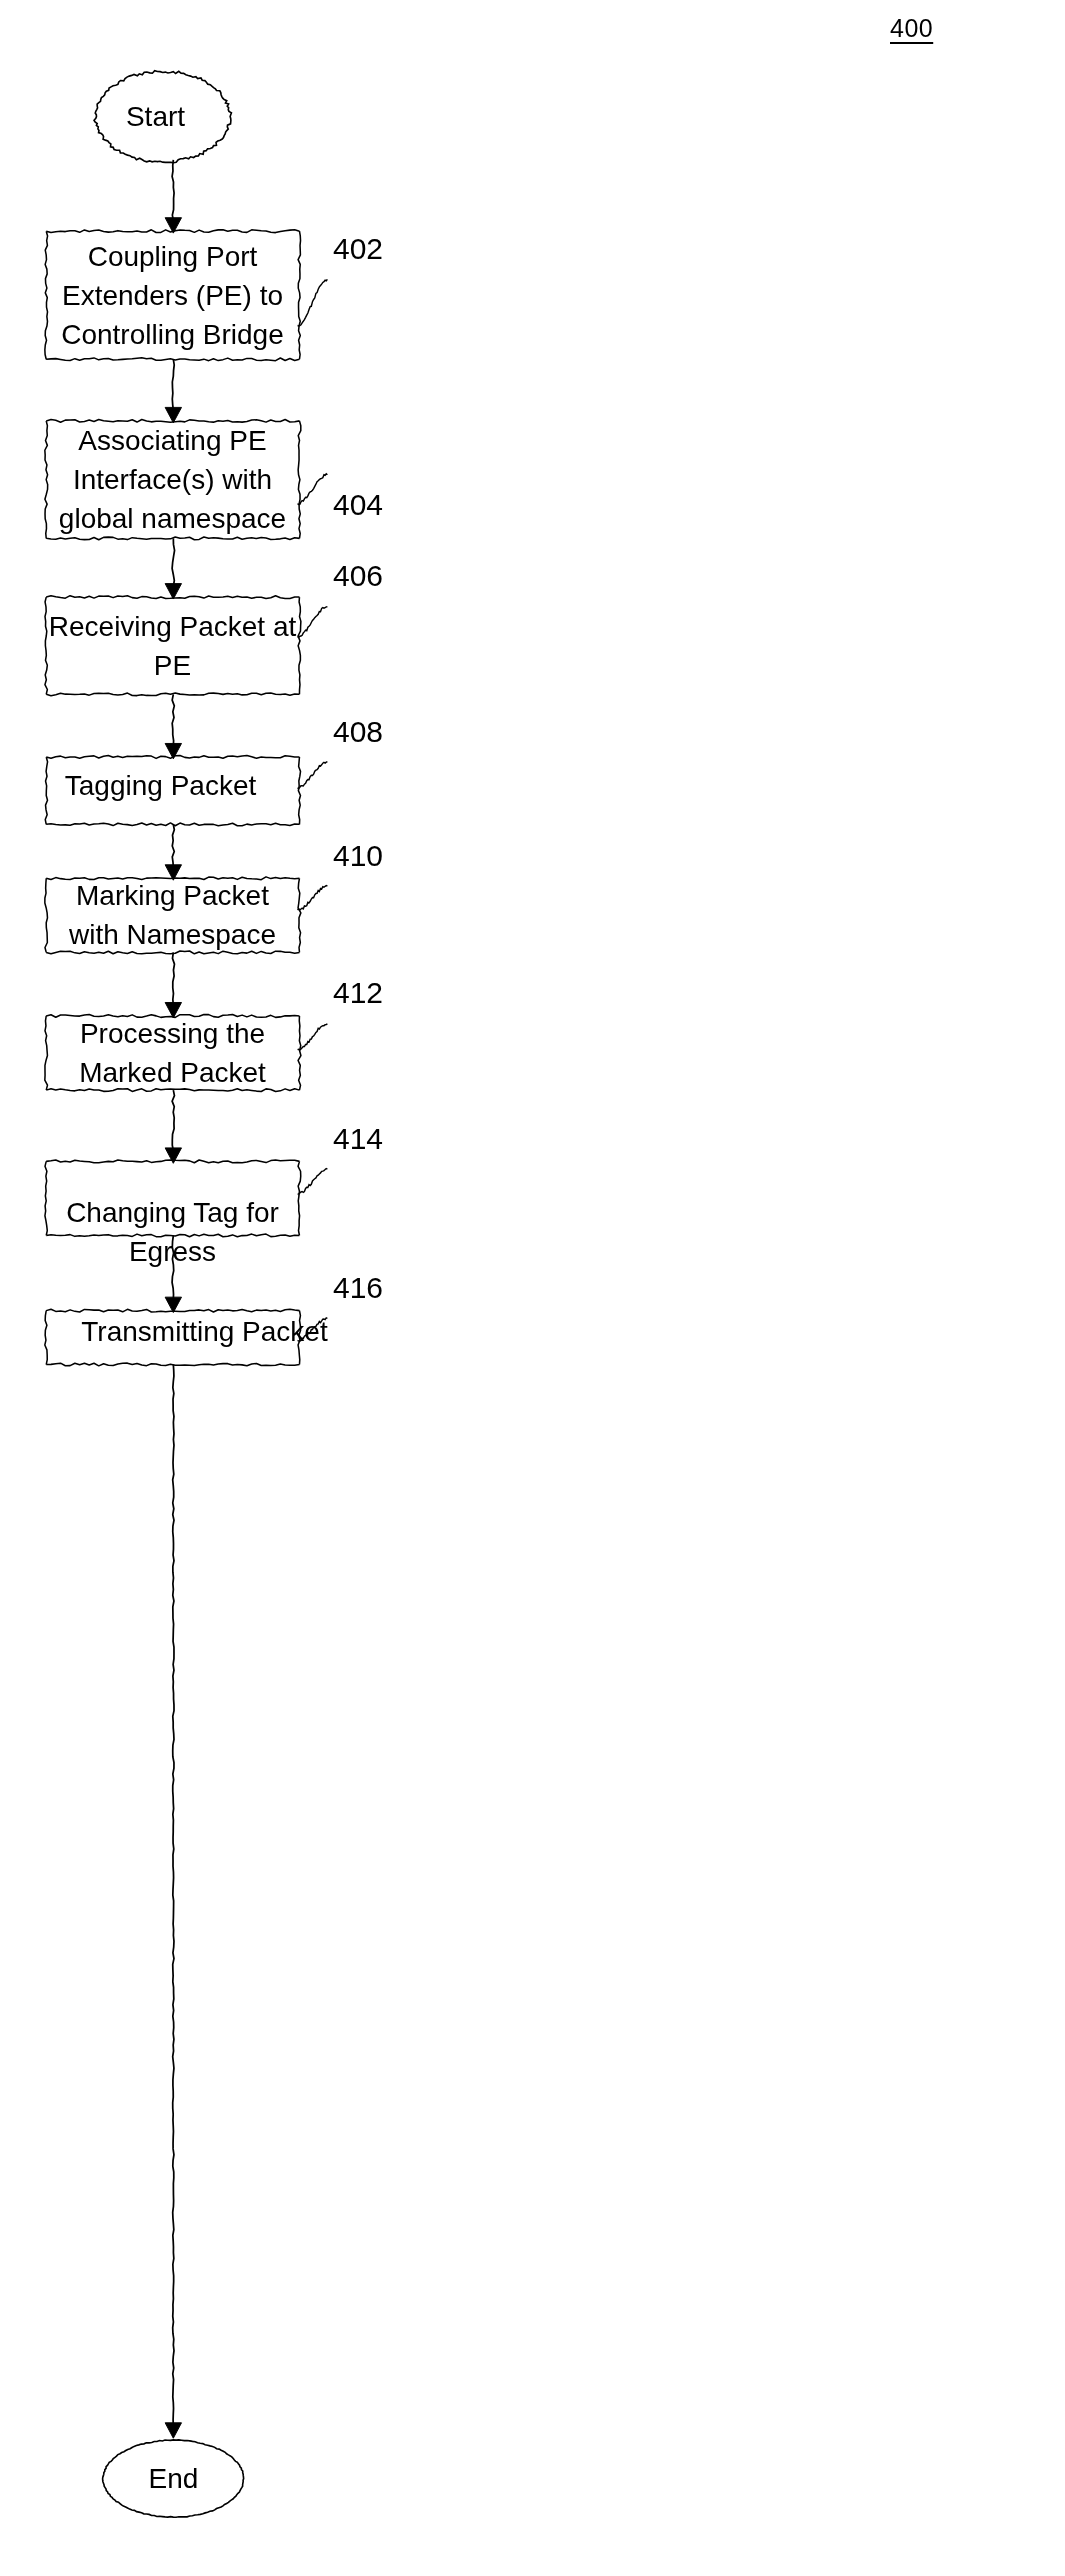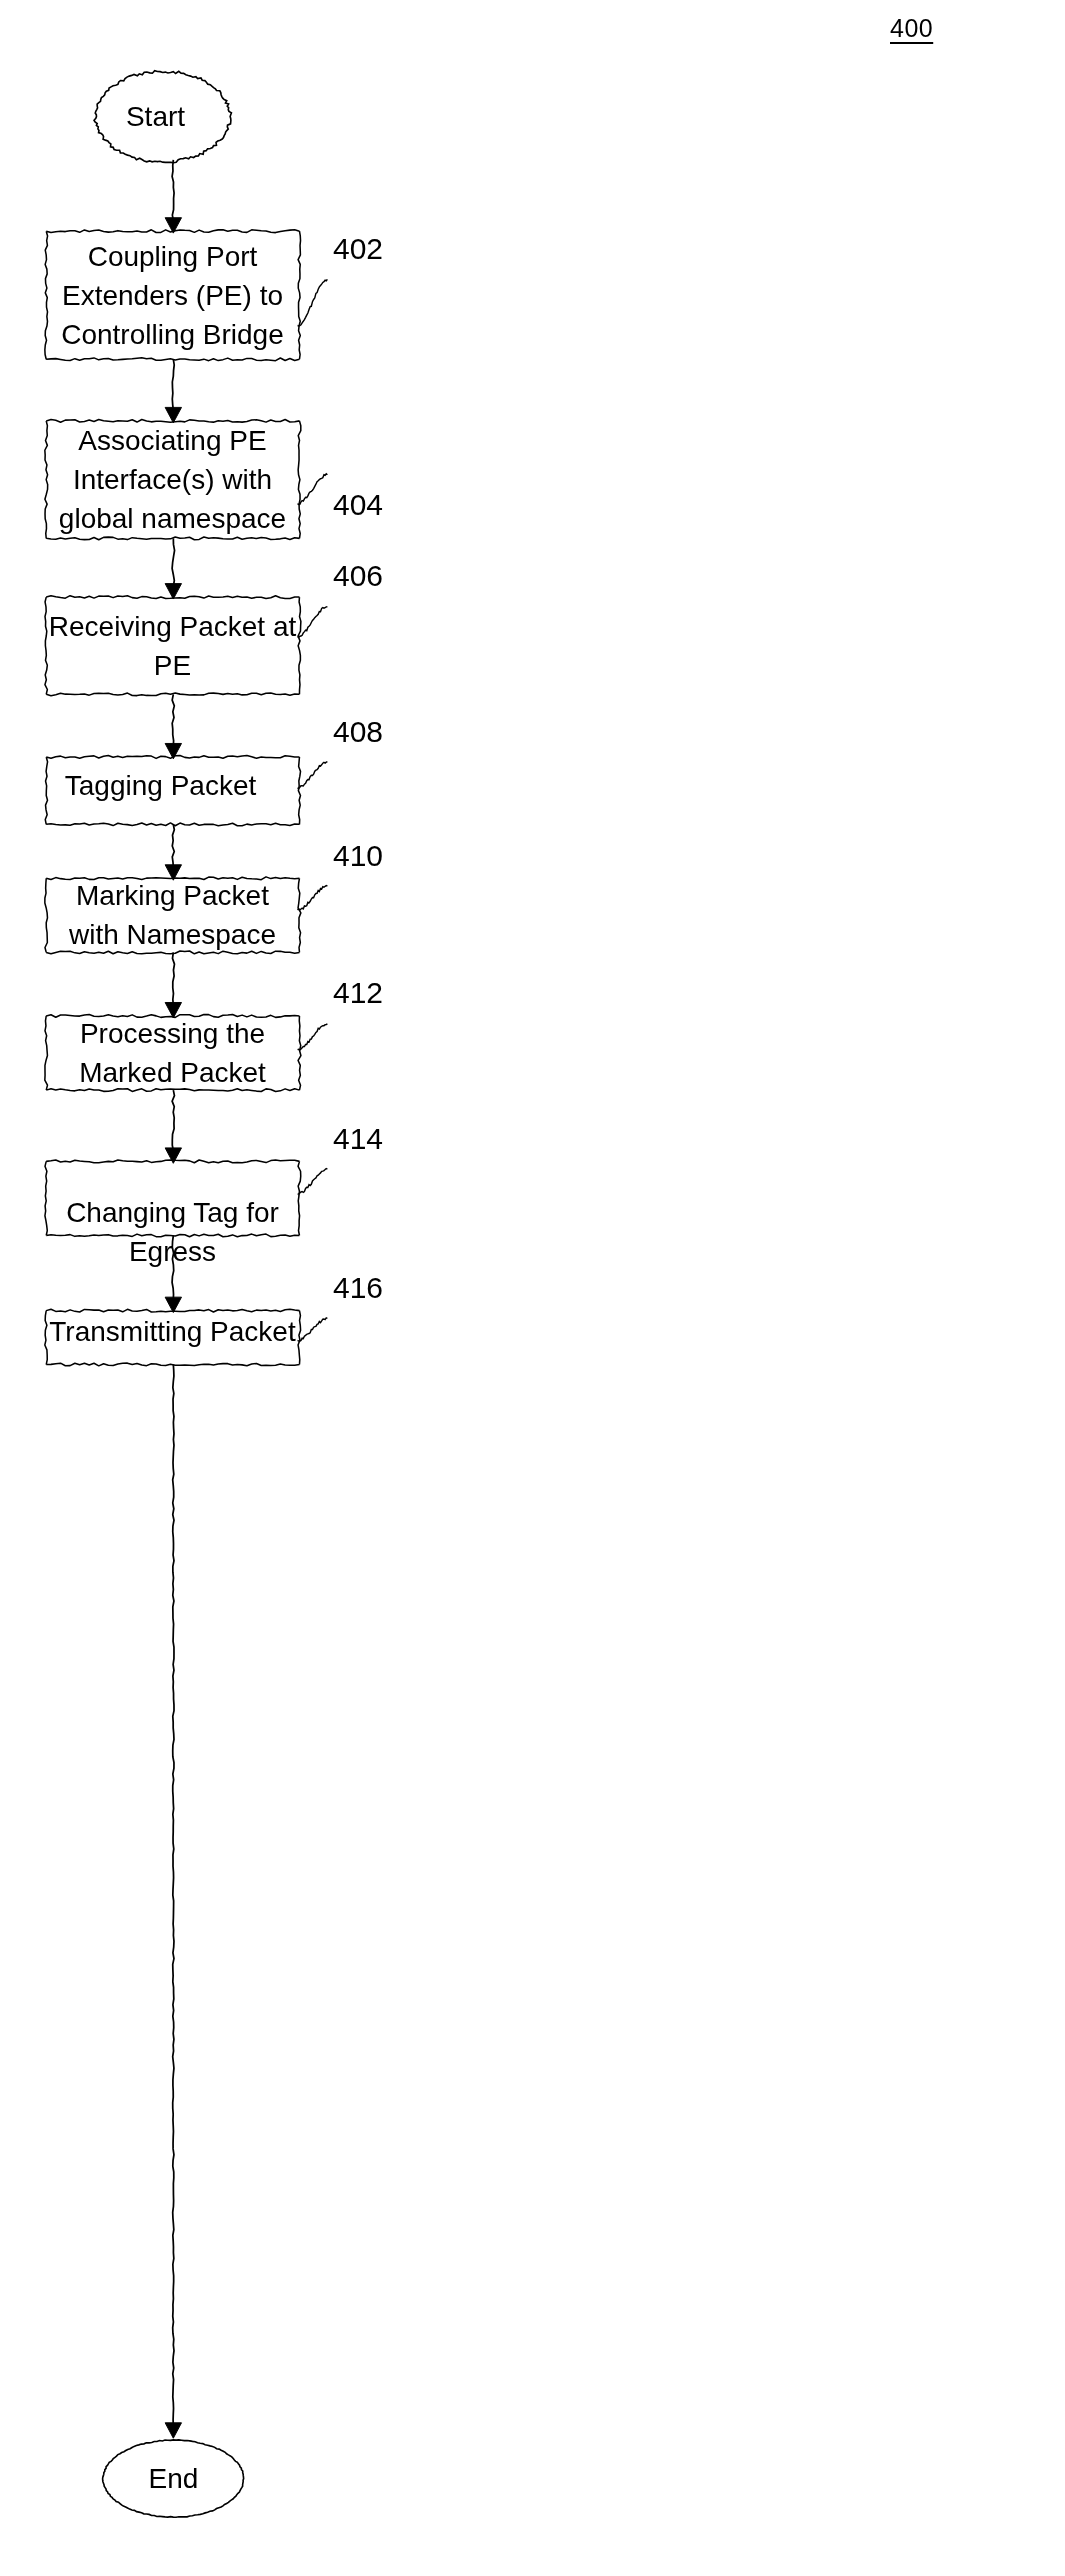--- a/index.html
+++ b/index.html
@@ -108,21 +108,21 @@
 global namespace</div>
   <div class="node-text" style="left: 46px; top: 597px; width: 253px; height: 97px;">Receiving Packet at
 PE</div>
   <div class="node-text" style="left: 34px; top: 757px; width: 253px; height: 56px;">Tagging Packet</div>
   <div class="node-text" style="left: 46px; top: 878px; width: 253px; height: 74px;">Marking Packet
 with Namespace</div>
   <div class="node-text" style="left: 46px; top: 1016px; width: 253px; height: 74px;">Processing the
 Marked Packet</div>
   <div class="node-text" style="left: 46px; top: 1195px; width: 253px; height: 74px;">Changing Tag for
 Egress</div>
-  <div class="node-text" style="left: 46px; top: 1311px; width: 253px; height: 41px;">Transmitting Packet</div>
+  <div class="node-text" style="left: 46px; top: 1311px; width: 253px; height: 41px; padding-left: 32px;">Transmitting Packet</div>
   <div class="node-text" style="left: 103px; top: 2459px; width: 141px; height: 39px;">End</div>
 
   <div class="ref-num" style="left: 333px; top: 232px;">402</div>
   <div class="ref-num" style="left: 333px; top: 452px; margin-top: 36px;">404</div>
   <div class="ref-num" style="left: 333px; top: 559px;">406</div>
   <div class="ref-num" style="left: 333px; top: 715px;">408</div>
   <div class="ref-num" style="left: 333px; top: 839px;">410</div>
   <div class="ref-num" style="left: 333px; top: 976px;">412</div>
   <div class="ref-num" style="left: 333px; top: 1122px;">414</div>
   <div class="ref-num" style="left: 333px; top: 1271px;">416</div>

